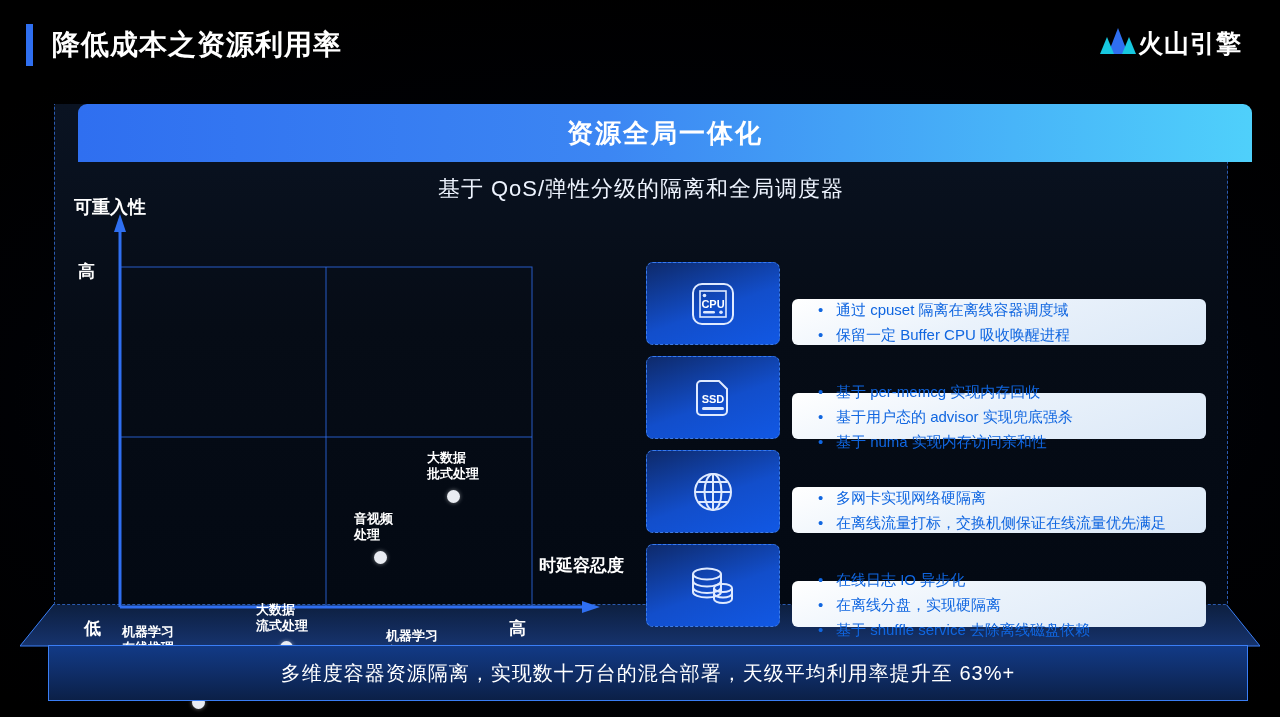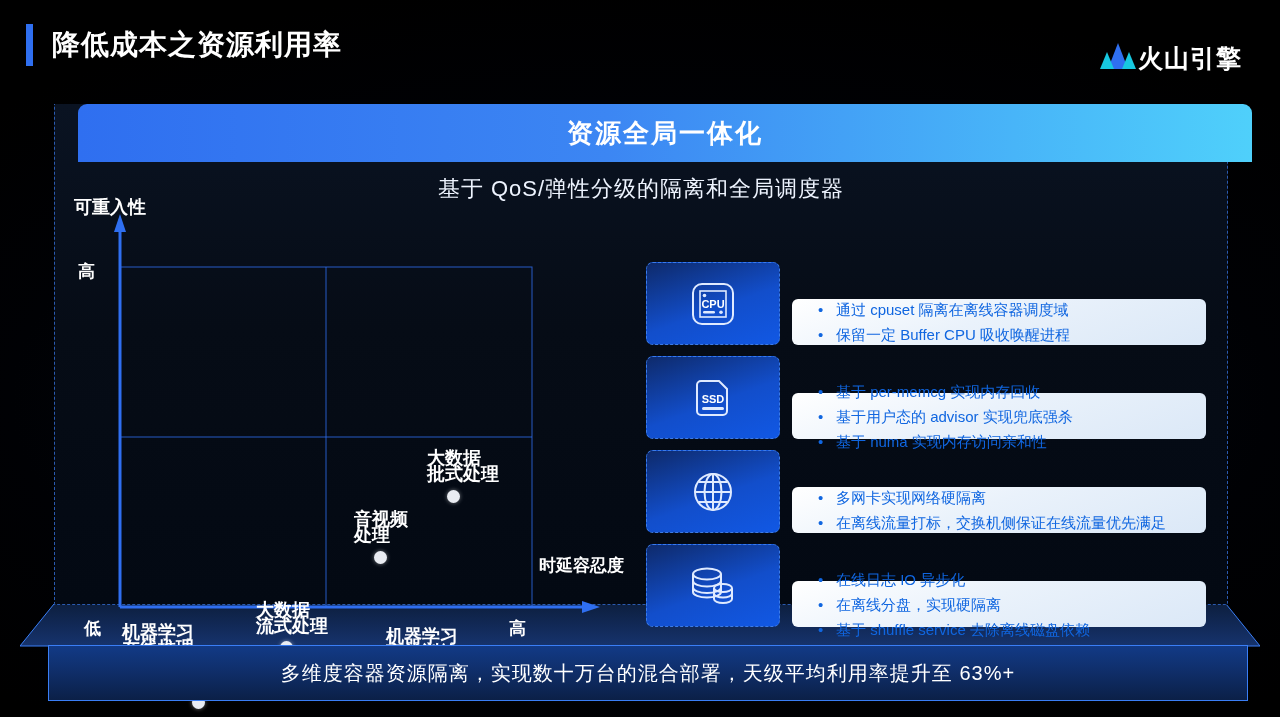--- a/index.html
+++ b/index.html
@@ -25,21 +25,21 @@
     width: 7px; height: 42px;
     background: #2f6ff0;
   }
   #page-title {
     position: absolute; left: 52px; top: 25px;
     font-size: 28px; font-weight: bold; color: #ffffff;
     letter-spacing: 1px; line-height: 40px;
   }
   #brand {
     position: absolute; right: 38px; top: 26px;
-    display: flex; align-items: center; gap: 1px; margin-top: 15px;
+    display: flex; align-items: center; gap: 1px;
   }
   #brand-name {
     font-size: 25px; font-weight: bold; color: #ffffff; letter-spacing: 1px;
   }
 
   
   #main-panel {
     position: absolute; left: 54px; top: 104px;
     width: 1174px; height: 501px;
     border: 1px dashed #2a5ab0;
@@ -105,21 +105,21 @@
     font-size: 17px; font-weight: bold; color: #ffffff;
   }
   #plot-svg { position: absolute; left: 0; top: 0; }
 
   .dot {
     position: absolute; width: 13px; height: 13px; border-radius: 50%;
     background: #e9ecf2;
     box-shadow: 0 0 4px rgba(255,255,255,.45);
   }
   .dot-label {
-    position: absolute; font-size: 18px; color: #ffffff; line-height: 16px;
+    position: absolute; font-size: 13px; color: #ffffff; line-height: 16px;
     font-weight: bold; white-space: pre; text-align: left; font-family: Liberation Serif, serif;
   }
 
   
   #features {
     position: absolute; left: 646px; top: 262px;
     width: 560px; height: 348px;
     display: flex; flex-direction: column; gap: 11px;
   }
   .feature-row { display: flex; gap: 12px; height: 83px; }

